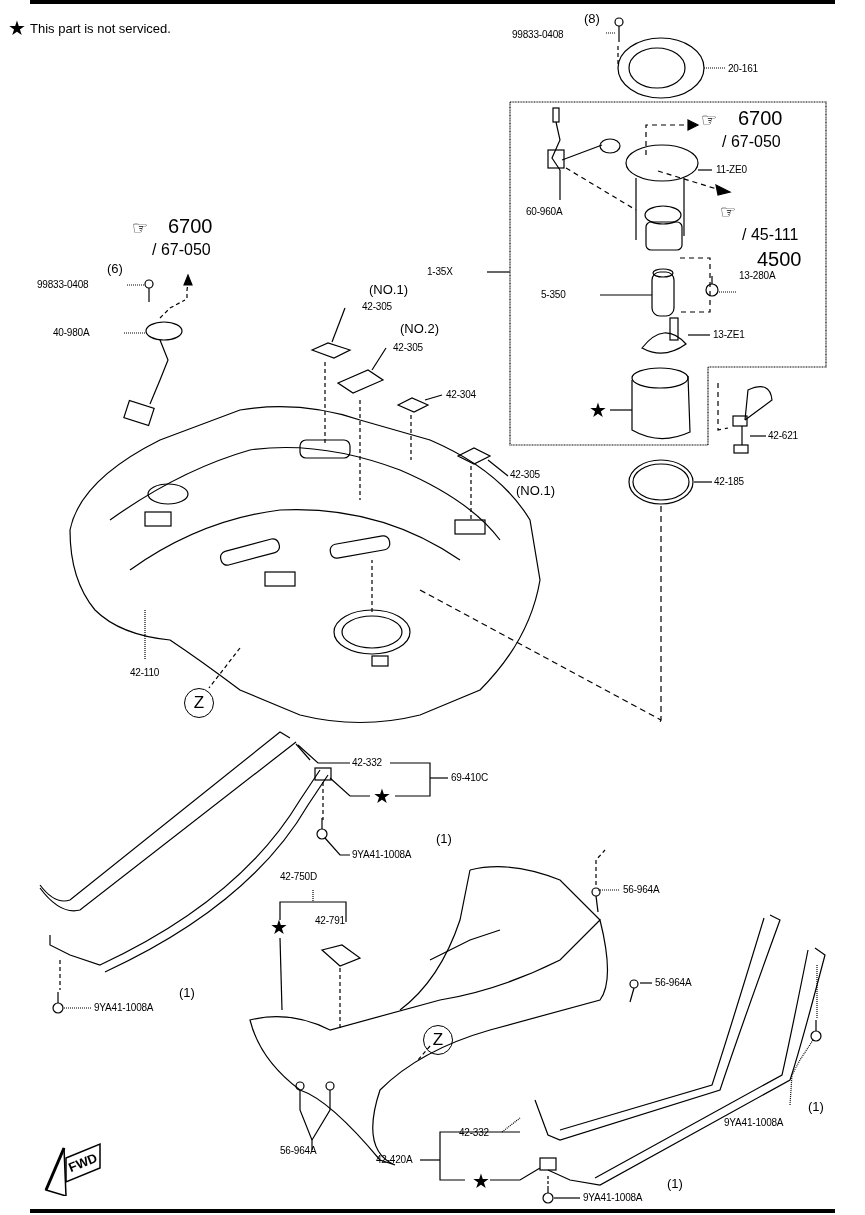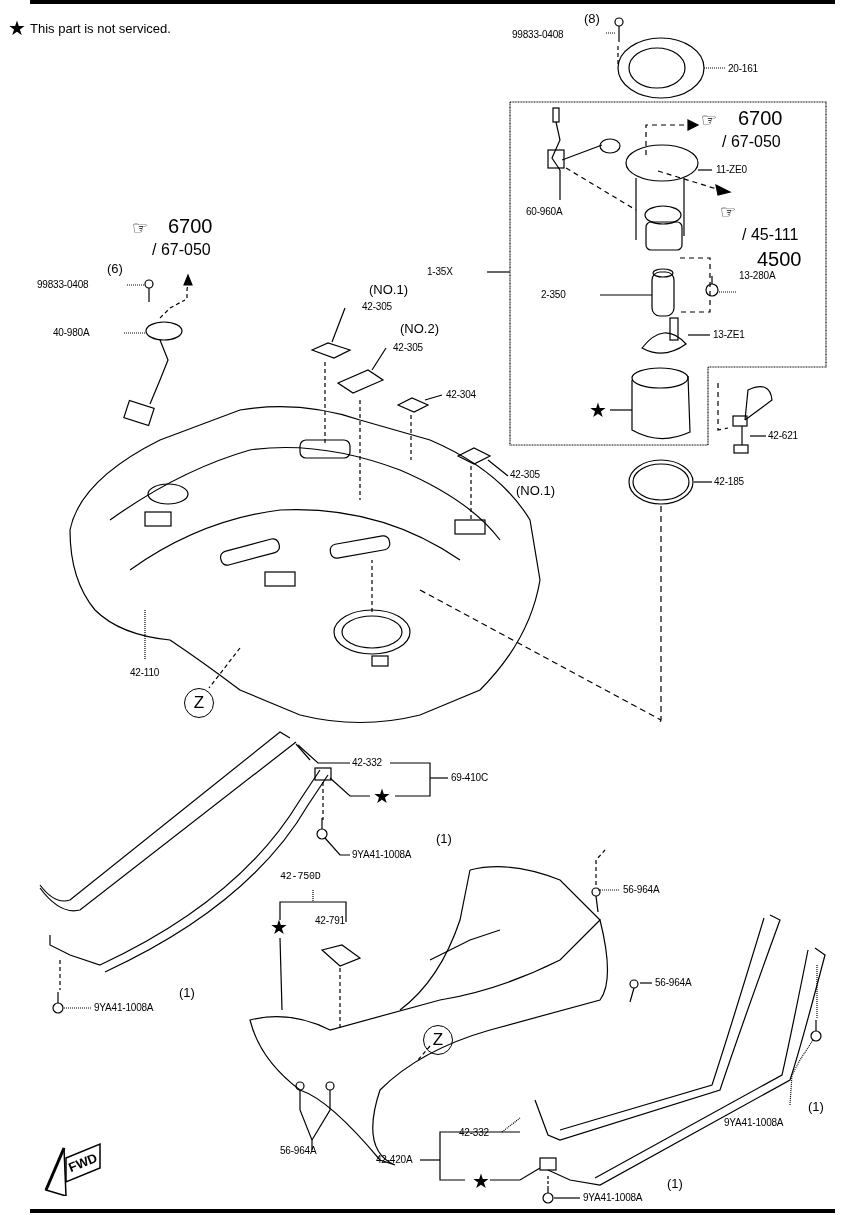--- a/index.html
+++ b/index.html
@@ -265,21 +265,21 @@
 
 <span class="hand" style="left:701px;top:110px;">☞</span>
 <span class="ref" style="left:738px;top:107px;">6700</span>
 <span class="refsub" style="left:722px;top:133px;">/ 67-050</span>
 <span class="lbl" style="left:716px;top:162px;">11-ZE0</span>
 <span class="hand" style="left:720px;top:202px;">☞</span>
 <span class="ref" style="left:757px;top:200px;margin-top:48px;">4500</span>
 <span class="refsub" style="left:742px;top:226px;">/ 45-111</span>
 <span class="lbl" style="left:526px;top:204px;">60-960A</span>
 <span class="lbl" style="left:427px;top:264px;">1-35X</span>
-<span class="lbl" style="left:541px;top:287px;">2-350</span>
+<span class="lbl" style="left:541px;top:287px;">5-350</span>
 <span class="lbl" style="left:739px;top:268px;text-align:right;">13-280A</span>
 <span class="lbl" style="left:713px;top:327px;">13-ZE1</span>
 <span class="star" style="left:589px;top:400px;">★</span>
 <span class="lbl" style="left:768px;top:428px;">42-621</span>
 <span class="lbl" style="left:714px;top:474px;">42-185</span>
 
 <span class="hand" style="left:132px;top:218px;">☞</span>
 <span class="ref" style="left:168px;top:215px;">6700</span>
 <span class="refsub" style="left:152px;top:241px;">/ 67-050</span>
 <span class="qty" style="left:107px;top:262px;">(6)</span>
@@ -296,21 +296,21 @@
 
 <span class="lbl" style="left:114px;top:665px;margin-left:16px;">42-110</span>
 <div class="callout" style="left:184px;top:688px;">Z</div>
 
 <span class="lbl" style="left:352px;top:755px;">42-332</span>
 <span class="lbl" style="left:451px;top:770px;">69-410C</span>
 <span class="star" style="left:373px;top:786px;">★</span>
 <span class="qty" style="left:436px;top:832px;">(1)</span>
 <span class="lbl" style="left:352px;top:847px;">9YA41-1008A</span>
 
-<span class="lbl" style="left:280px;top:869px;font-family:Liberation Mono, monospace;">42-750D</span>
+<span class="lbl" style="left:280px;top:869px;">42-750D</span>
 <span class="star" style="left:270px;top:917px;">★</span>
 <span class="lbl" style="left:315px;top:913px;">42-791</span>
 <span class="lbl" style="left:623px;top:882px;">56-964A</span>
 <span class="lbl" style="left:655px;top:975px;">56-964A</span>
 <span class="qty" style="left:179px;top:986px;">(1)</span>
 <span class="lbl" style="left:94px;top:1000px;">9YA41-1008A</span>
 <div class="callout" style="left:423px;top:1025px;">Z</div>
 <span class="qty" style="left:808px;top:1100px;">(1)</span>
 <span class="lbl" style="left:724px;top:1115px;">9YA41-1008A</span>
 

